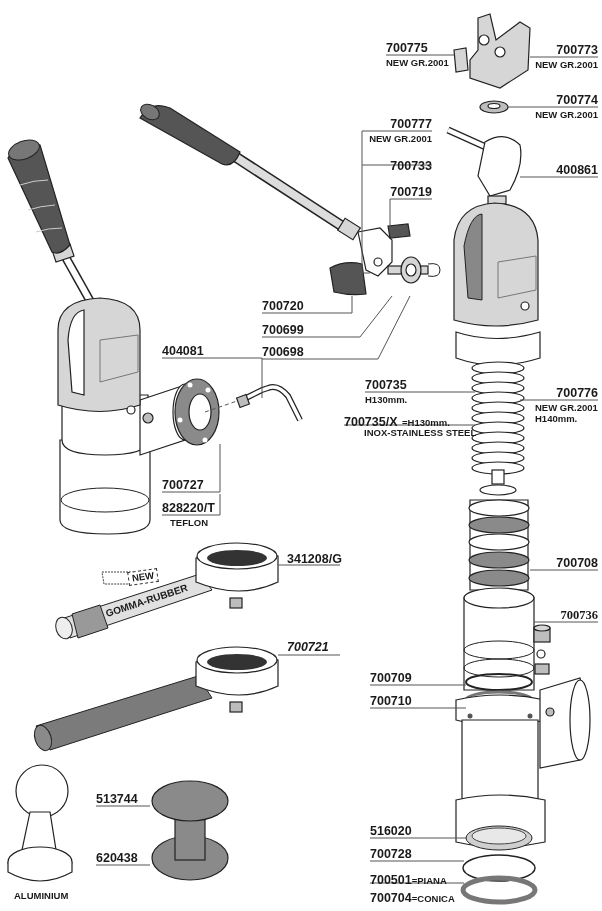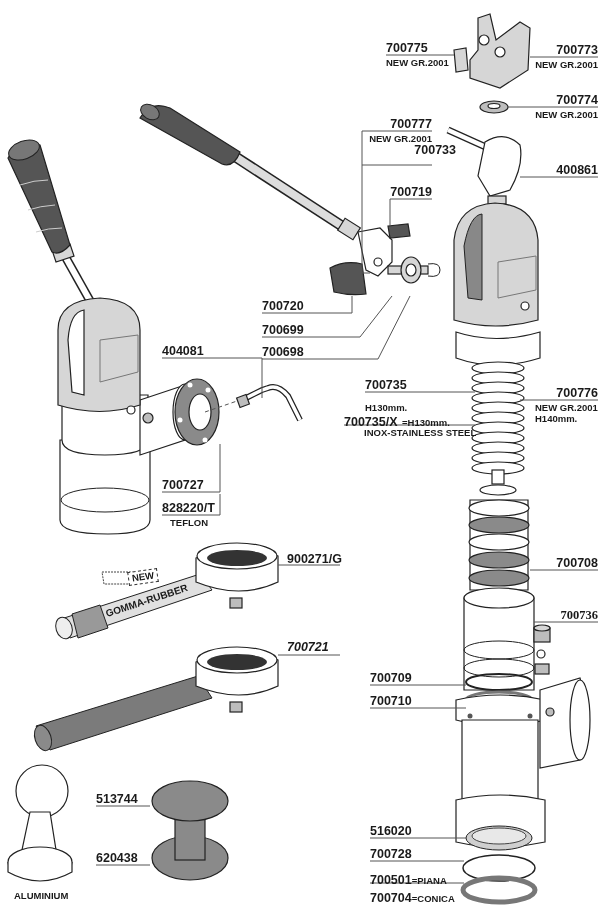--- a/index.html
+++ b/index.html
@@ -233,50 +233,50 @@
 
 <div class="lbl r" style="right:4px;top:44px;">700773</div>
 <div class="sub r" style="right:4px;top:60px;">NEW GR.2001</div>
 
 <div class="lbl r" style="right:4px;top:94px;">700774</div>
 <div class="sub r" style="right:4px;top:110px;">NEW GR.2001</div>
 
 <div class="lbl r" style="left:362px;width:70px;top:118px;">700777</div>
 <div class="sub r" style="left:362px;width:70px;top:134px;">NEW GR.2001</div>
 
-<div class="lbl r" style="left:362px;width:70px;top:144px;padding-left:24px;">700733</div>
+<div class="lbl r" style="left:362px;width:70px;top:160px;">700733</div>
 
 <div class="lbl r" style="right:4px;top:164px;">400861</div>
 
 <div class="lbl r" style="left:362px;width:70px;top:186px;">700719</div>
 
 <div class="lbl" style="left:262px;top:300px;">700720</div>
 <div class="lbl" style="left:262px;top:324px;">700699</div>
 <div class="lbl" style="left:262px;top:346px;">700698</div>
 
 <div class="lbl" style="left:162px;top:345px;">404081</div>
 
 <div class="lbl" style="left:365px;top:379px;">700735</div>
-<div class="sub" style="left:365px;top:395px;margin-top:8px;">H130mm.</div>
+<div class="sub" style="left:365px;top:395px;">H130mm.</div>
 
 <div class="lbl r" style="right:4px;top:387px;">700776</div>
 <div class="sub" style="left:535px;top:403px;">NEW GR.2001</div>
 <div class="sub" style="left:535px;top:414px;">H140mm.</div>
 
 <div style="position:absolute;left:344px;top:412px;white-space:nowrap;">
   <span class="lbl" style="position:static;">700735/X</span>
   <span class="sub" style="position:static;">=H130mm.</span>
 </div>
 <div class="sub" style="left:344px;top:428px;padding-left:20px;">INOX-STAINLESS STEEL</div>
 
 <div class="lbl" style="left:162px;top:479px;">700727</div>
 <div class="lbl" style="left:162px;top:502px;">828220/T</div>
 <div class="sub" style="left:170px;top:518px;">TEFLON</div>
 
-<div class="lbl" style="left:287px;top:553px;">900271/G</div>
+<div class="lbl" style="left:287px;top:553px;">341208/G</div>
 <div class="lbl r" style="right:4px;top:557px;">700708</div>
 
 <div class="sub" style="left:128px;top:570px;transform:rotate(-8deg);border:1px dashed #333;padding:1px 3px;background:#fff;">NEW</div>
 <div class="sub" style="left:104px;top:596px;transform:rotate(-18deg);font-size:10px;">GOMMA-RUBBER</div>
 
 <div class="lbl r" style="right:4px;top:609px;font-family:Liberation Serif, serif;">700736</div>
 
 <div class="lbl" style="left:287px;top:641px;font-style:italic;">700721</div>
 
 <div class="lbl" style="left:370px;top:672px;">700709</div>

